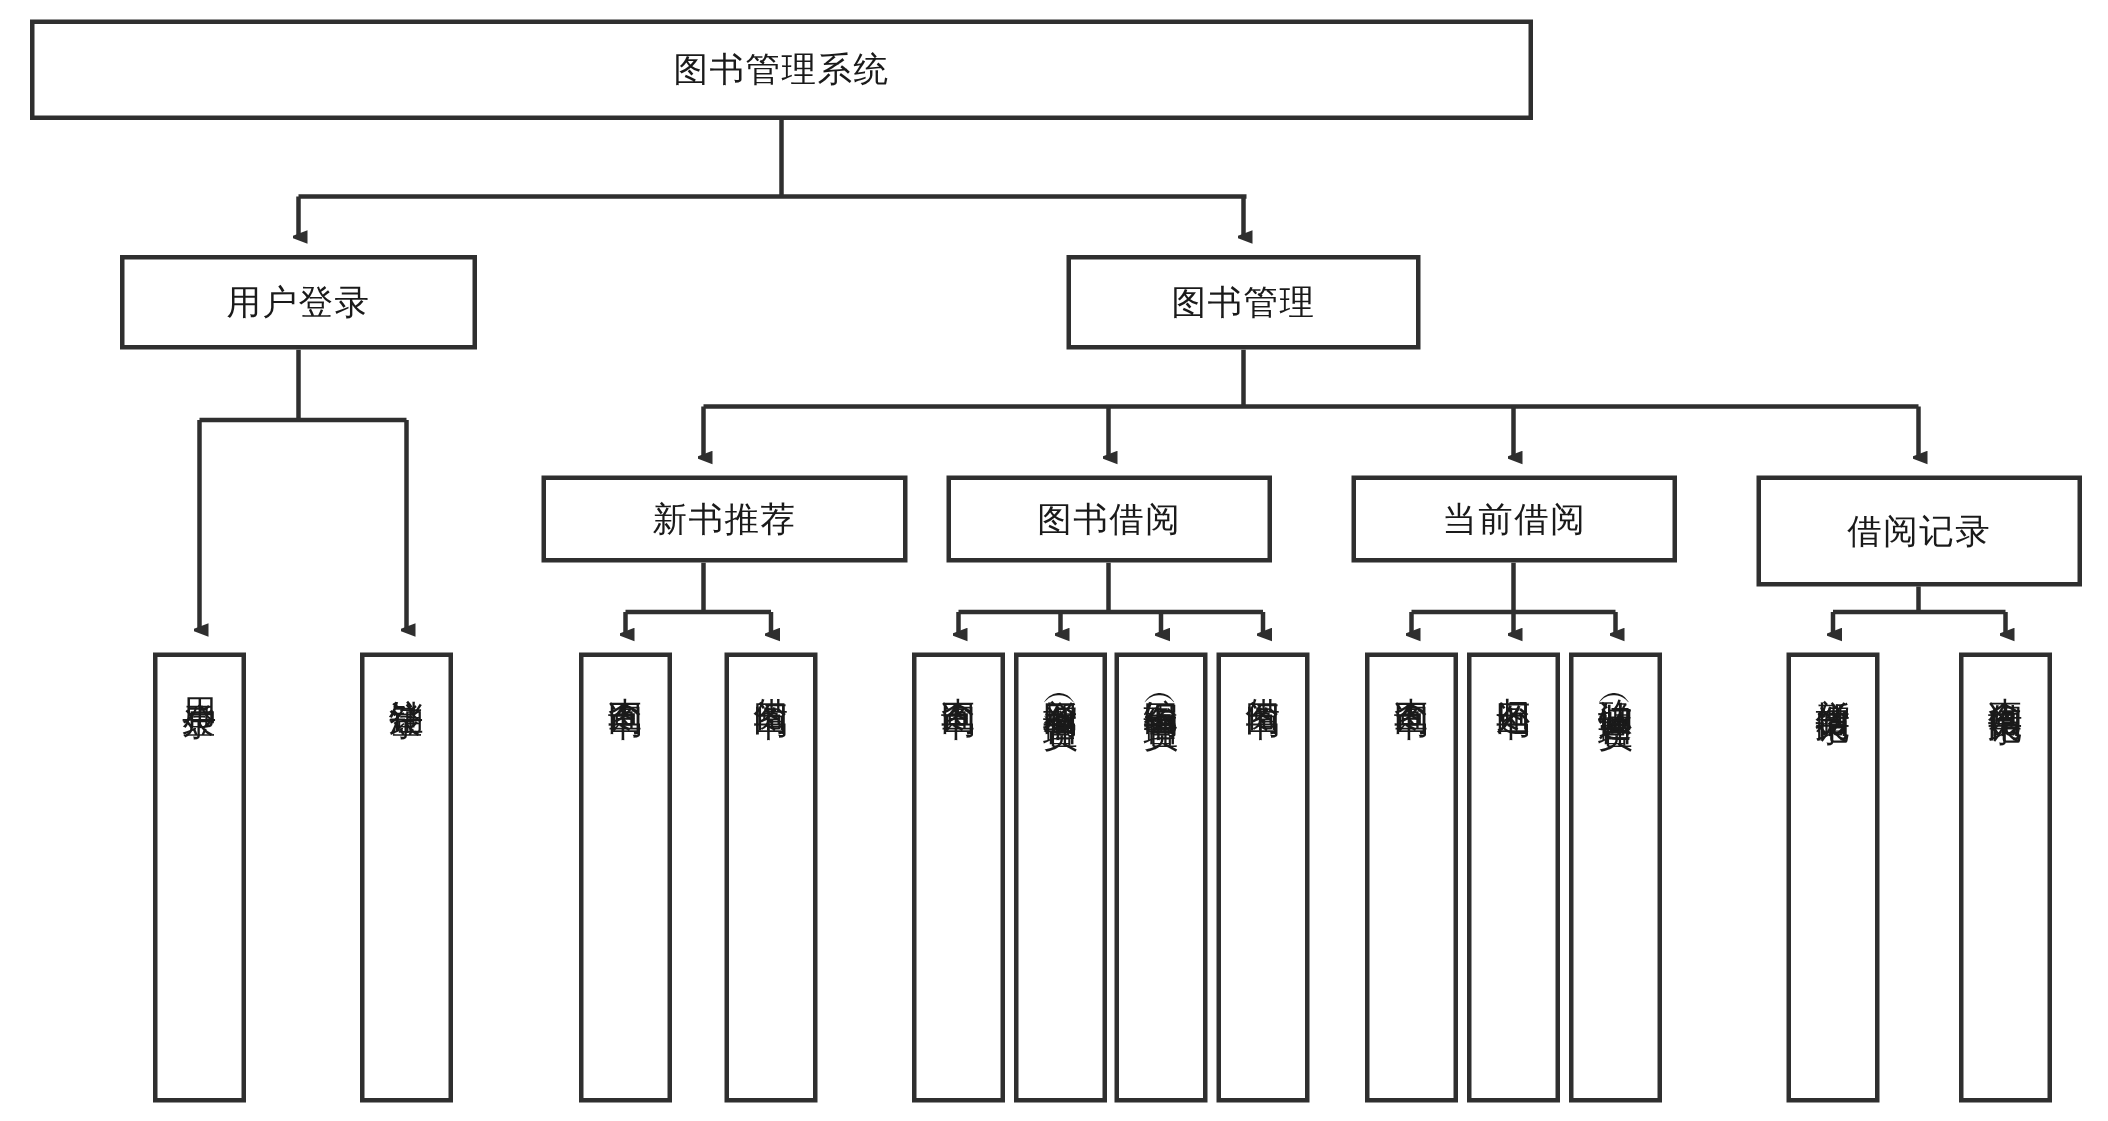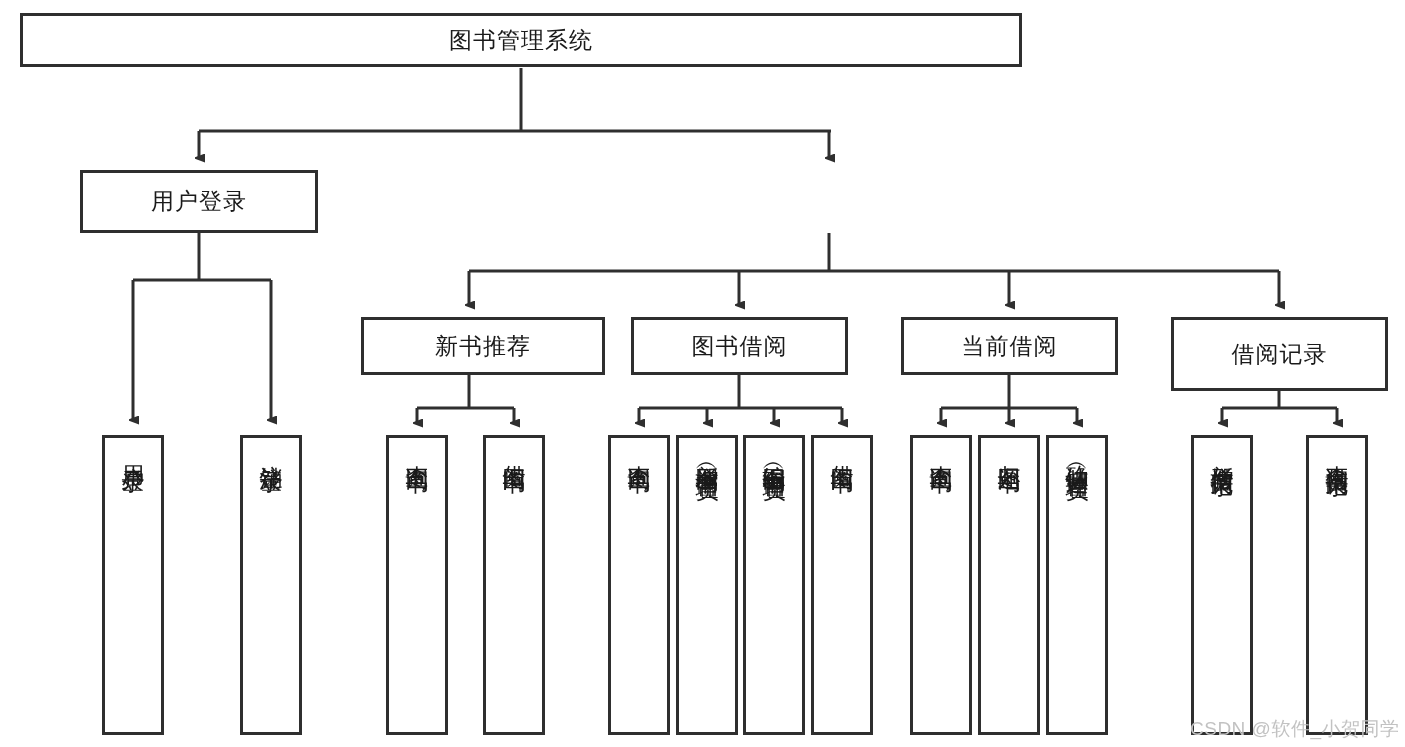--- a/index.html
+++ b/index.html
@@ -110,26 +110,29 @@
       <path d="M1009,408 L1009,423" marker-end="url(#arrow)"></path>
       <path d="M1077,408 L1077,423" marker-end="url(#arrow)"></path>
 
       <path d="M1279,375 L1279,408"></path>
       <path d="M1222,408 L1337,408"></path>
       <path d="M1222,408 L1222,423" marker-end="url(#arrow)"></path>
       <path d="M1337,408 L1337,423" marker-end="url(#arrow)"></path>
     </g>
   </svg>
 
-  <div class="node h" style="left:20px; top:13px; width:1002px; height:54px;">
+  <div class="node h" style="left:20px; top:13px; width:1002px; height:67px;">
     <span>图书管理系统</span>
   </div>
 
   <div class="node h" style="left:80px; top:170px; width:238px; height:63px;">
     <span>用户登录</span>
+  </div>
+  <div class="node h" style="left:711px; top:170px; width:236px; height:63px;">
+    <span>图书管理</span>
   </div>
 
   <div class="node h" style="left:361px; top:317px; width:244px; height:58px;">
     <span>新书推荐</span>
   </div>
   <div class="node h" style="left:901px; top:317px; width:217px; height:58px;">
     <span>当前借阅</span>
   </div>
   <div class="node h" style="left:631px; top:317px; width:217px; height:58px;">
     <span>图书借阅</span>
@@ -175,15 +178,14 @@
     <span class="vtext">确认归还（管理员）</span>
   </div>
 
   <div class="node v" style="left:1191px; top:435px; width:62px; height:300px;">
     <span class="vtext">新增借阅记录</span>
   </div>
   <div class="node v" style="left:1306px; top:435px; width:62px; height:300px;">
     <span class="vtext">查询借阅记录</span>
   </div>
 
-  <div class="watermark" style="left:1190px; top:716px;">CSDN @软件_小贺同学</div>
 
 </div>
 
 </body></html>

